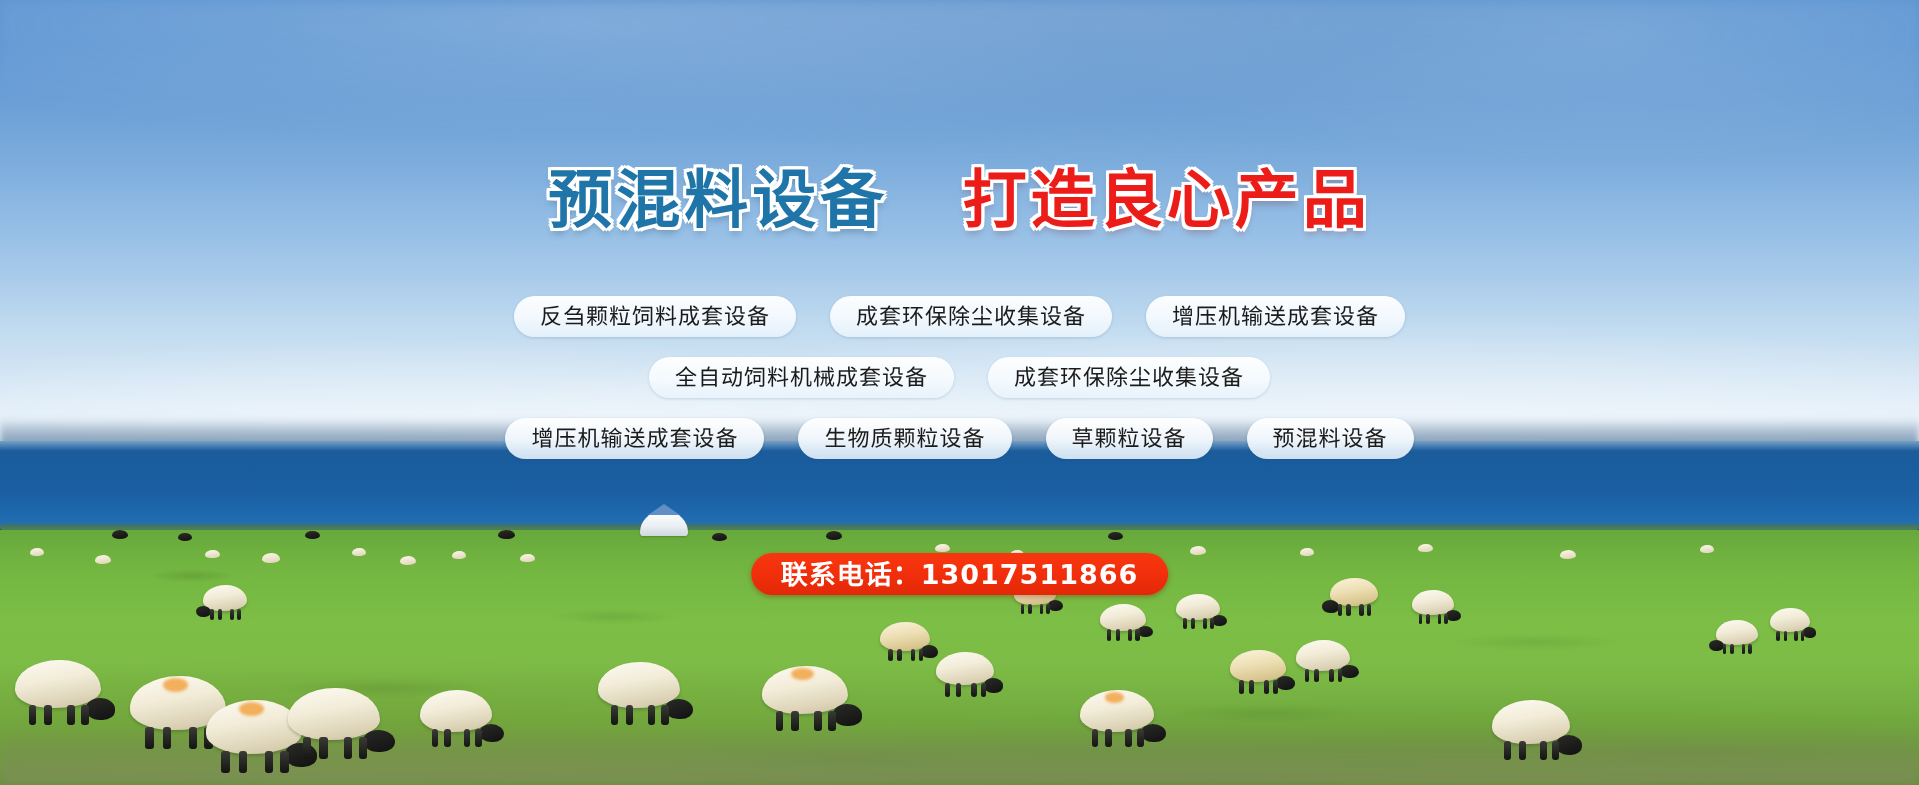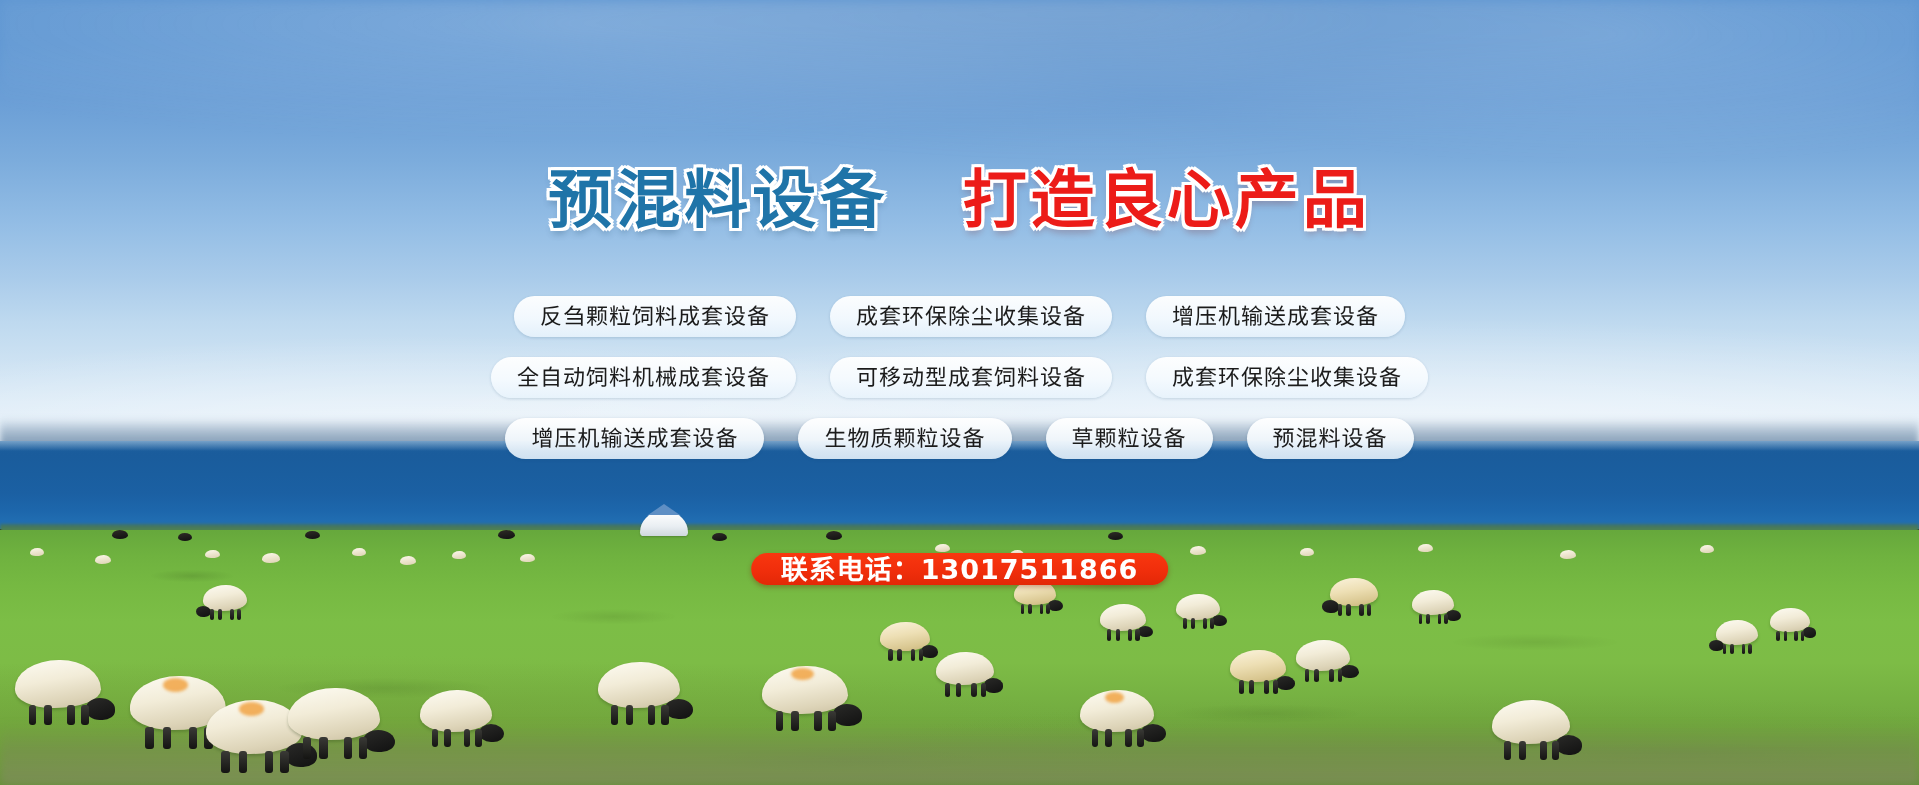--- a/index.html
+++ b/index.html
@@ -165,21 +165,21 @@
     background:linear-gradient(180deg, rgba(255,255,255,.96) 0%, rgba(246,251,255,.92) 55%, rgba(232,243,252,.88) 100%);
     color:#1b1b1b;font-size:22px;font-weight:400;letter-spacing:1px;
     font-family:"DejaVu Sans","Liberation Sans",sans-serif;
     box-shadow:0 1px 3px rgba(30,70,110,.18);
     white-space:nowrap;line-height:1;
   }
 
   
   .phone-badge{
     position:absolute;left:50%;top:553px;transform:translateX(-50%);
-    height:32px;padding:0 30px;border-radius:23px;
+    height:42px;padding:0 30px;border-radius:23px;
     display:inline-flex;align-items:center;justify-content:center;
     background:linear-gradient(180deg,#f8370f 0%,#f22f0c 48%,#e32807 100%);
     color:#fff;font-size:27px;font-weight:700;letter-spacing:1px;
     font-family:"DejaVu Sans","Liberation Sans",sans-serif;
     box-shadow:0 2px 5px rgba(120,20,0,.35);
     white-space:nowrap;line-height:1;
   }
 </style>
 </head>
 <body>
@@ -397,21 +397,20 @@
   <div class="pill-rows">
 
     <div class="pill-row">
       <span class="pill">反刍颗粒饲料成套设备</span>
       <span class="pill">成套环保除尘收集设备</span>
       <span class="pill">增压机输送成套设备</span>
     </div>
 
     <div class="pill-row">
       <span class="pill">全自动饲料机械成套设备</span>
-      <span class="pill">可移动型成套饲料设备</span>
       <span class="pill">成套环保除尘收集设备</span>
     </div>
 
     <div class="pill-row">
       <span class="pill">增压机输送成套设备</span>
       <span class="pill">生物质颗粒设备</span>
       <span class="pill">草颗粒设备</span>
       <span class="pill">预混料设备</span>
     </div>
 

